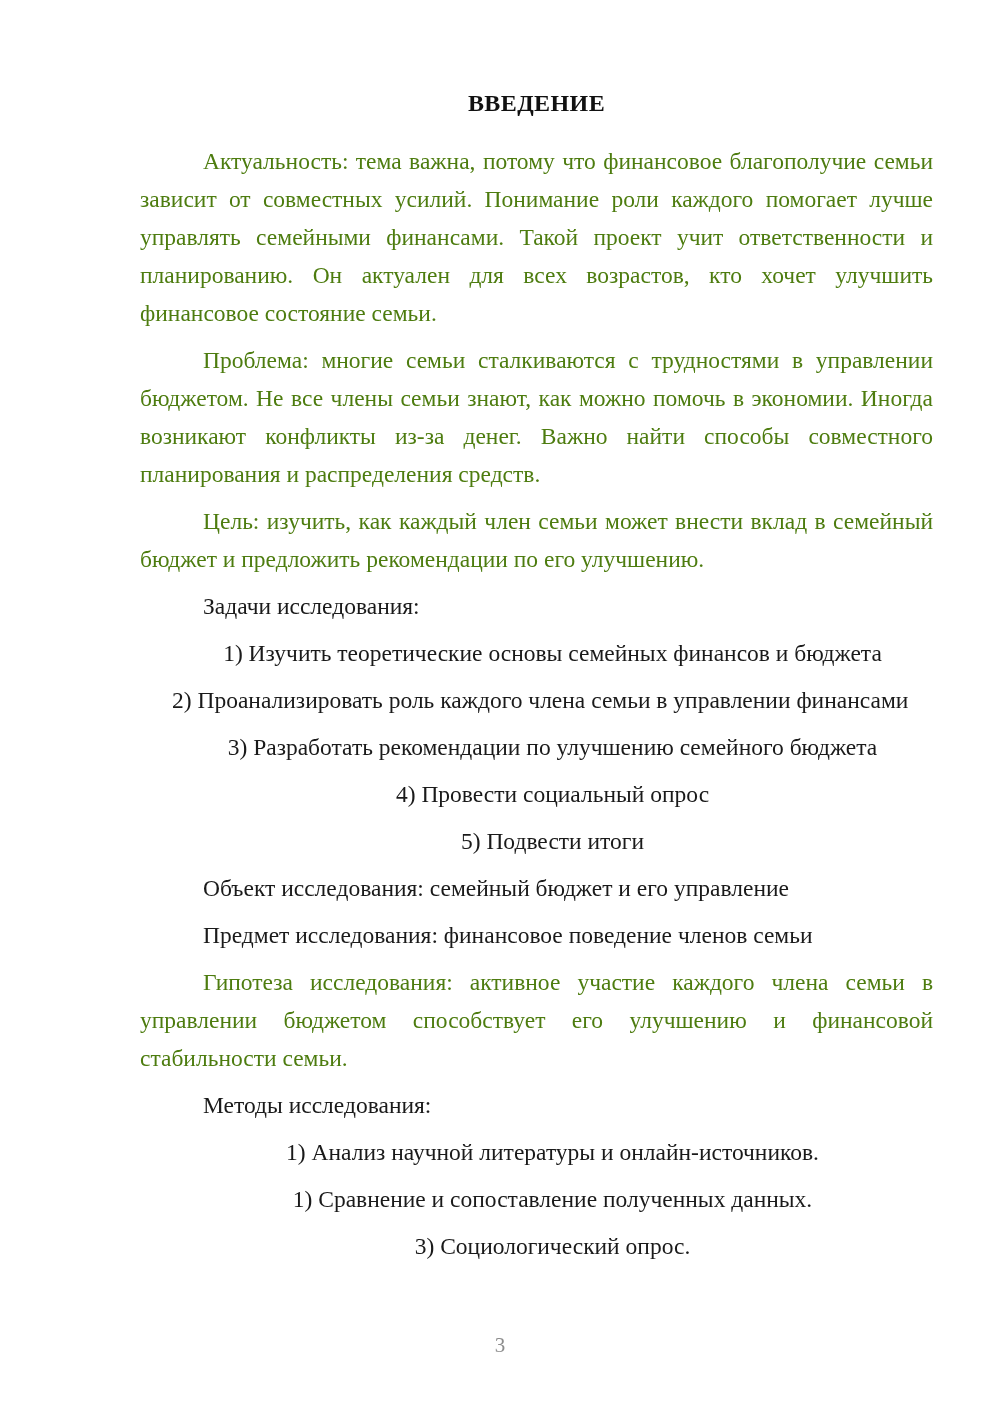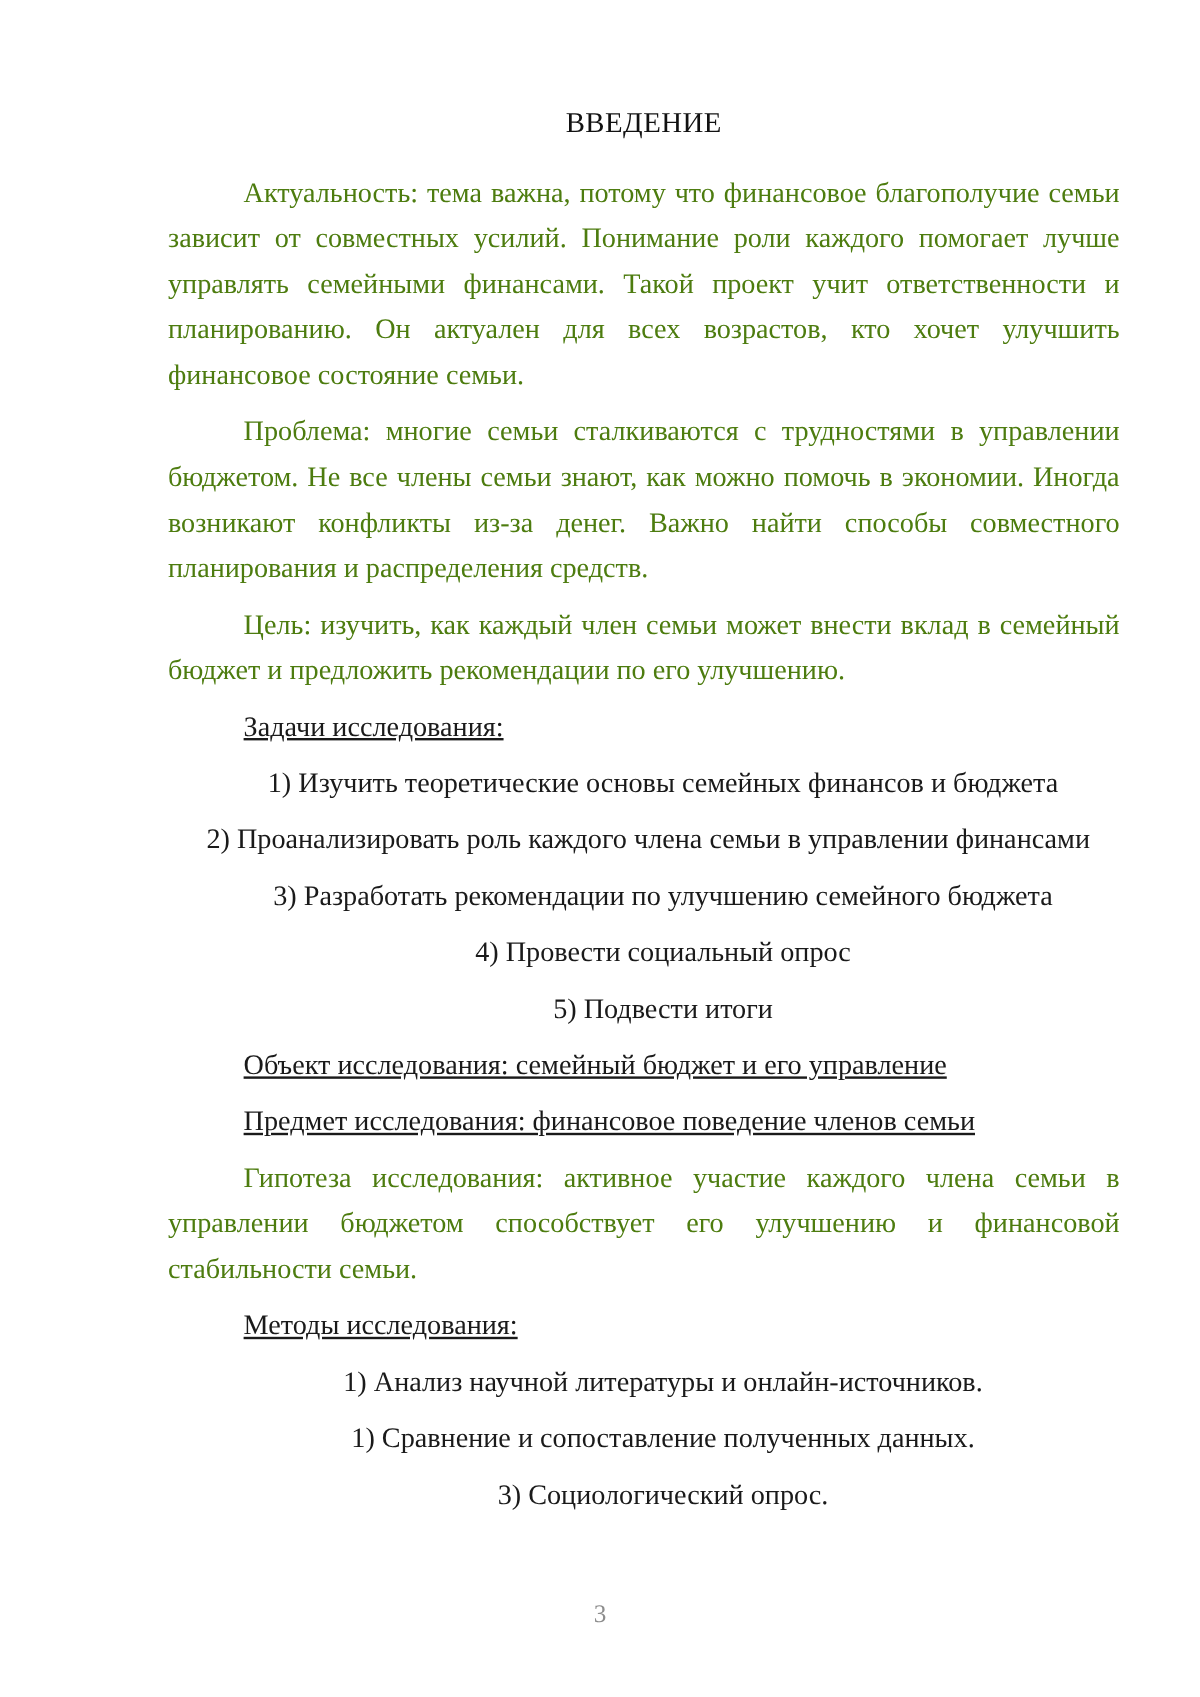--- a/index.html
+++ b/index.html
@@ -29,21 +29,21 @@
 
   .content {
     position: absolute;
     left: 140px;
     top: 88px;
     width: 793px;
   }
 
   .doc-title {
     font-size: 24px;
-    font-weight: normal;
+    font-weight: bold;
     text-align: center;
     letter-spacing: 0.4px;
     line-height: 1.25;
     margin: 0 0 24px 0;
     color: #111111;
   }
 
   .para {
     font-size: 23.5px;
     line-height: 38px;
@@ -56,21 +56,20 @@
   }
 
   
   .subhead {
     font-size: 23.5px;
     line-height: 38px;
     text-align: left;
     margin: 0 0 9px 0;
     text-indent: 63px;
     color: #1a1a1a;
-    text-decoration: underline;
   }
 
   
   .list-item {
     font-size: 23.5px;
     line-height: 38px;
     text-align: justify;
     text-justify: inter-word;
     margin: 0 0 9px 0;
     text-indent: 32px;

